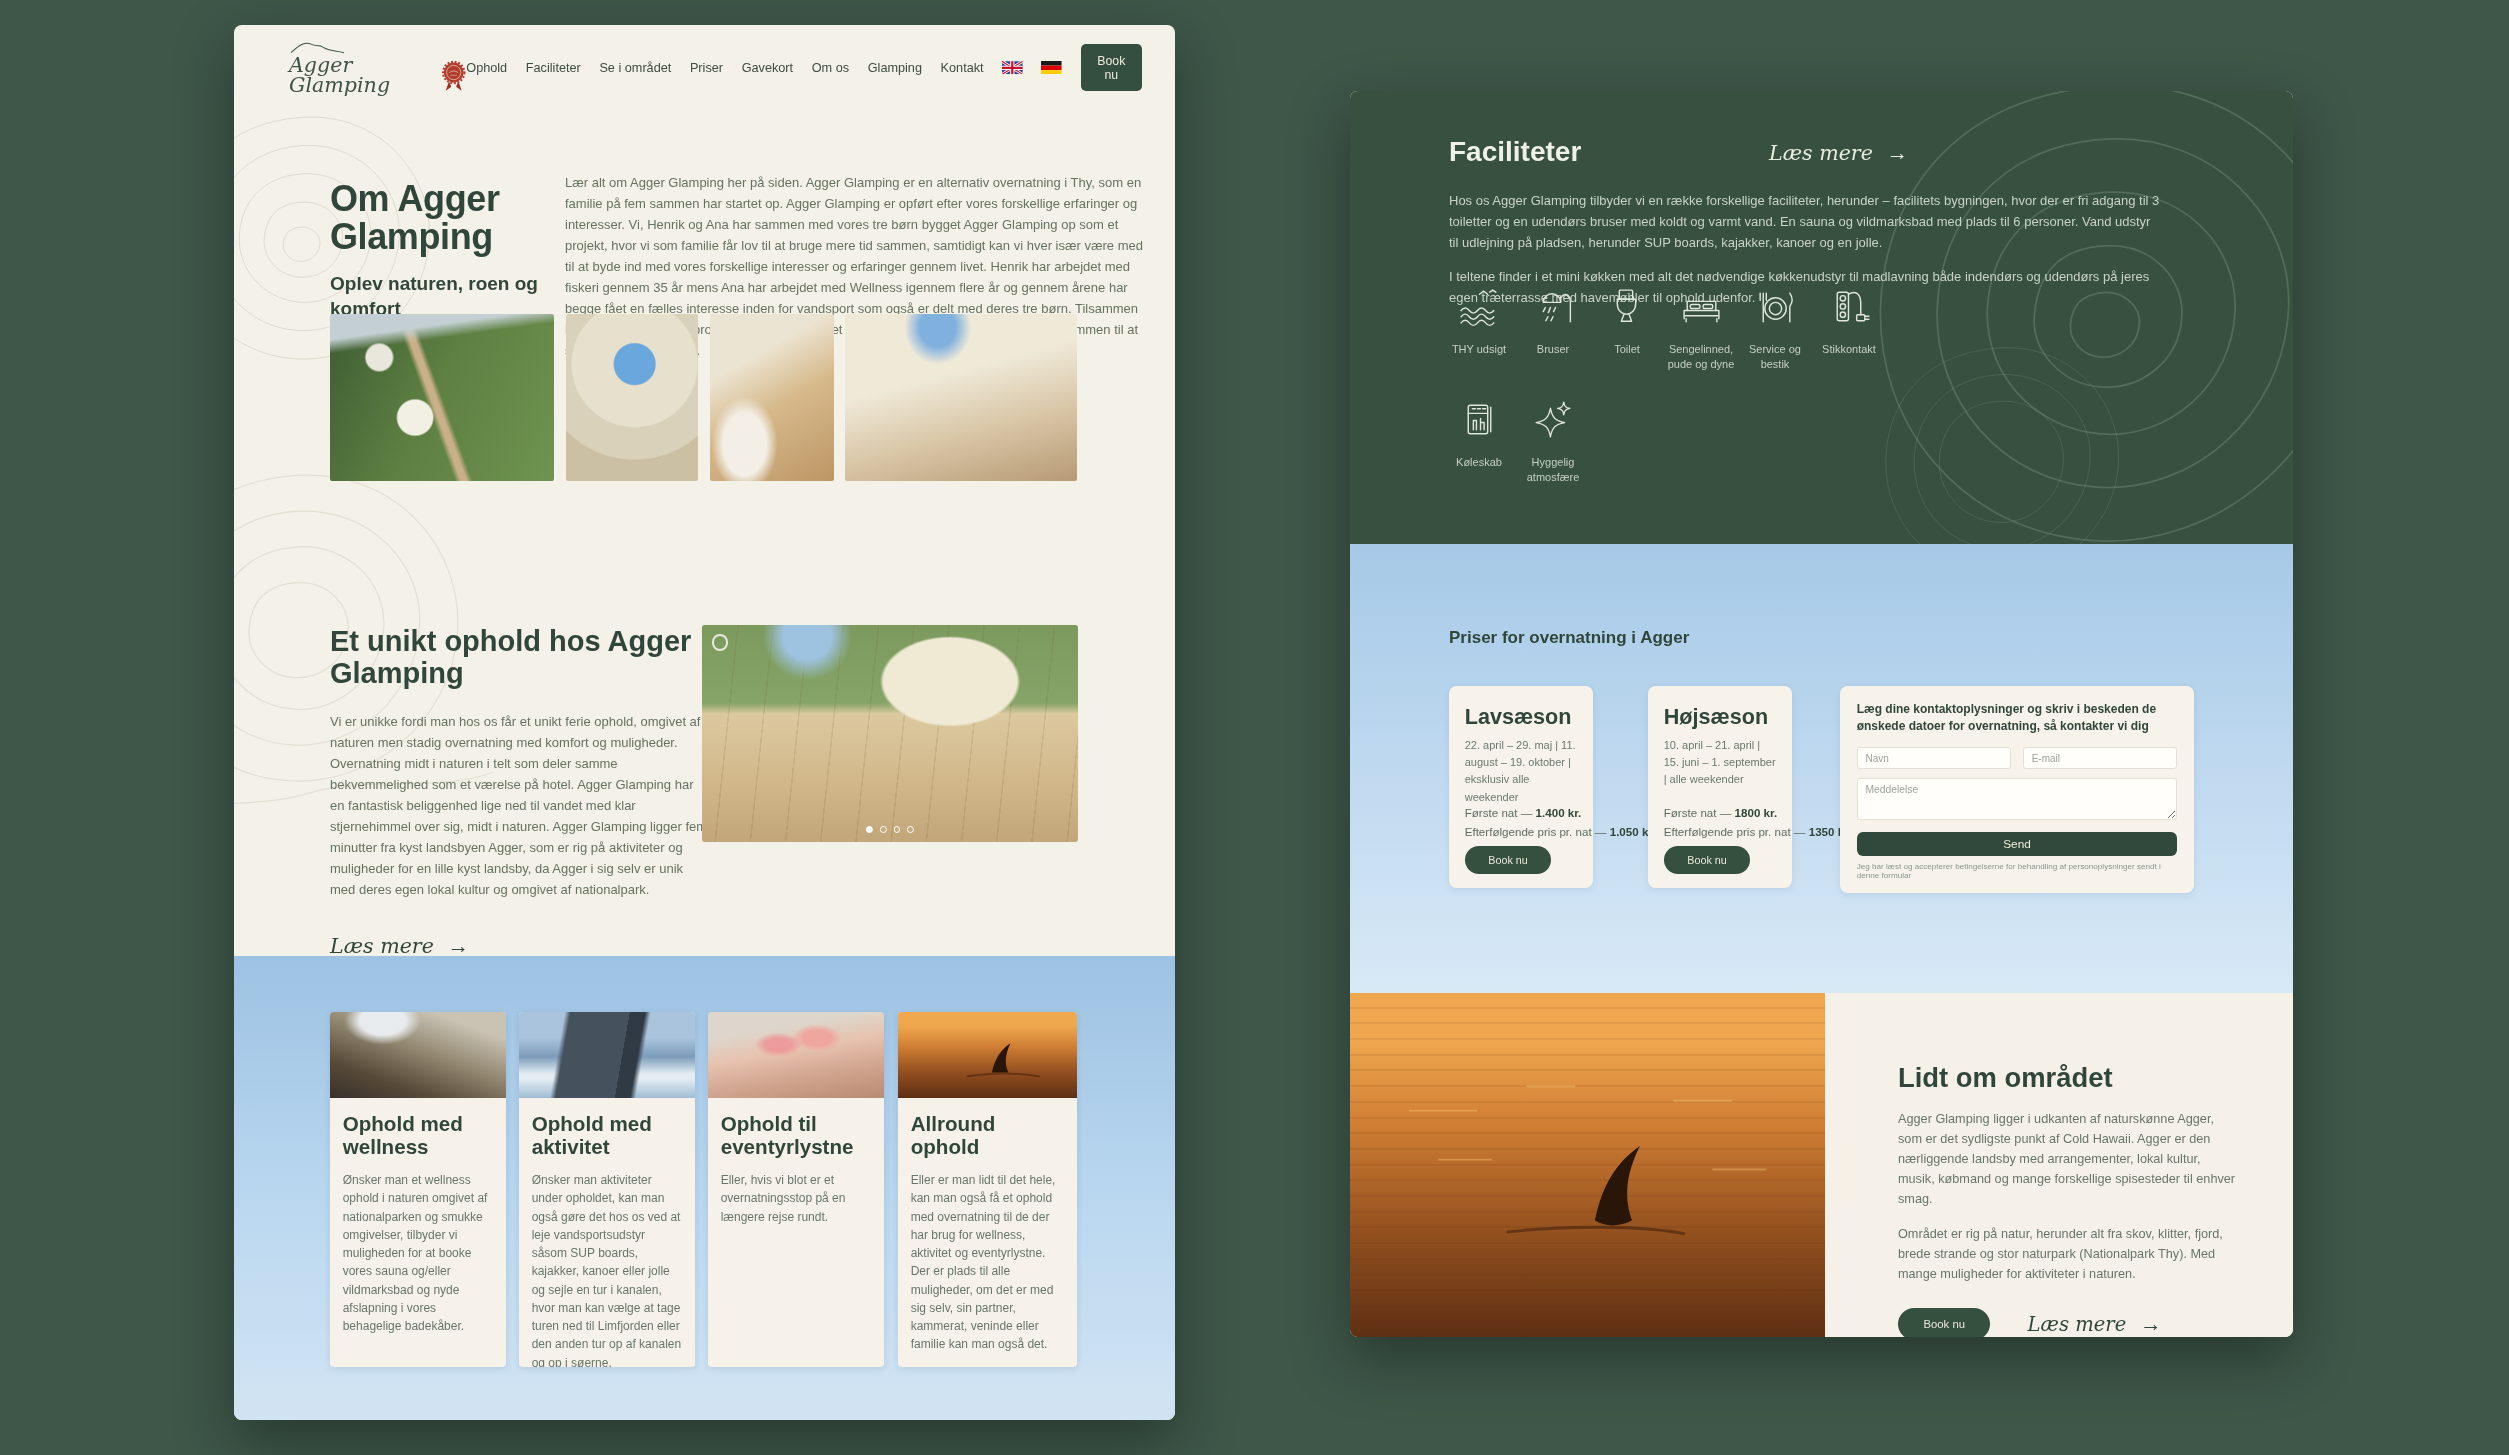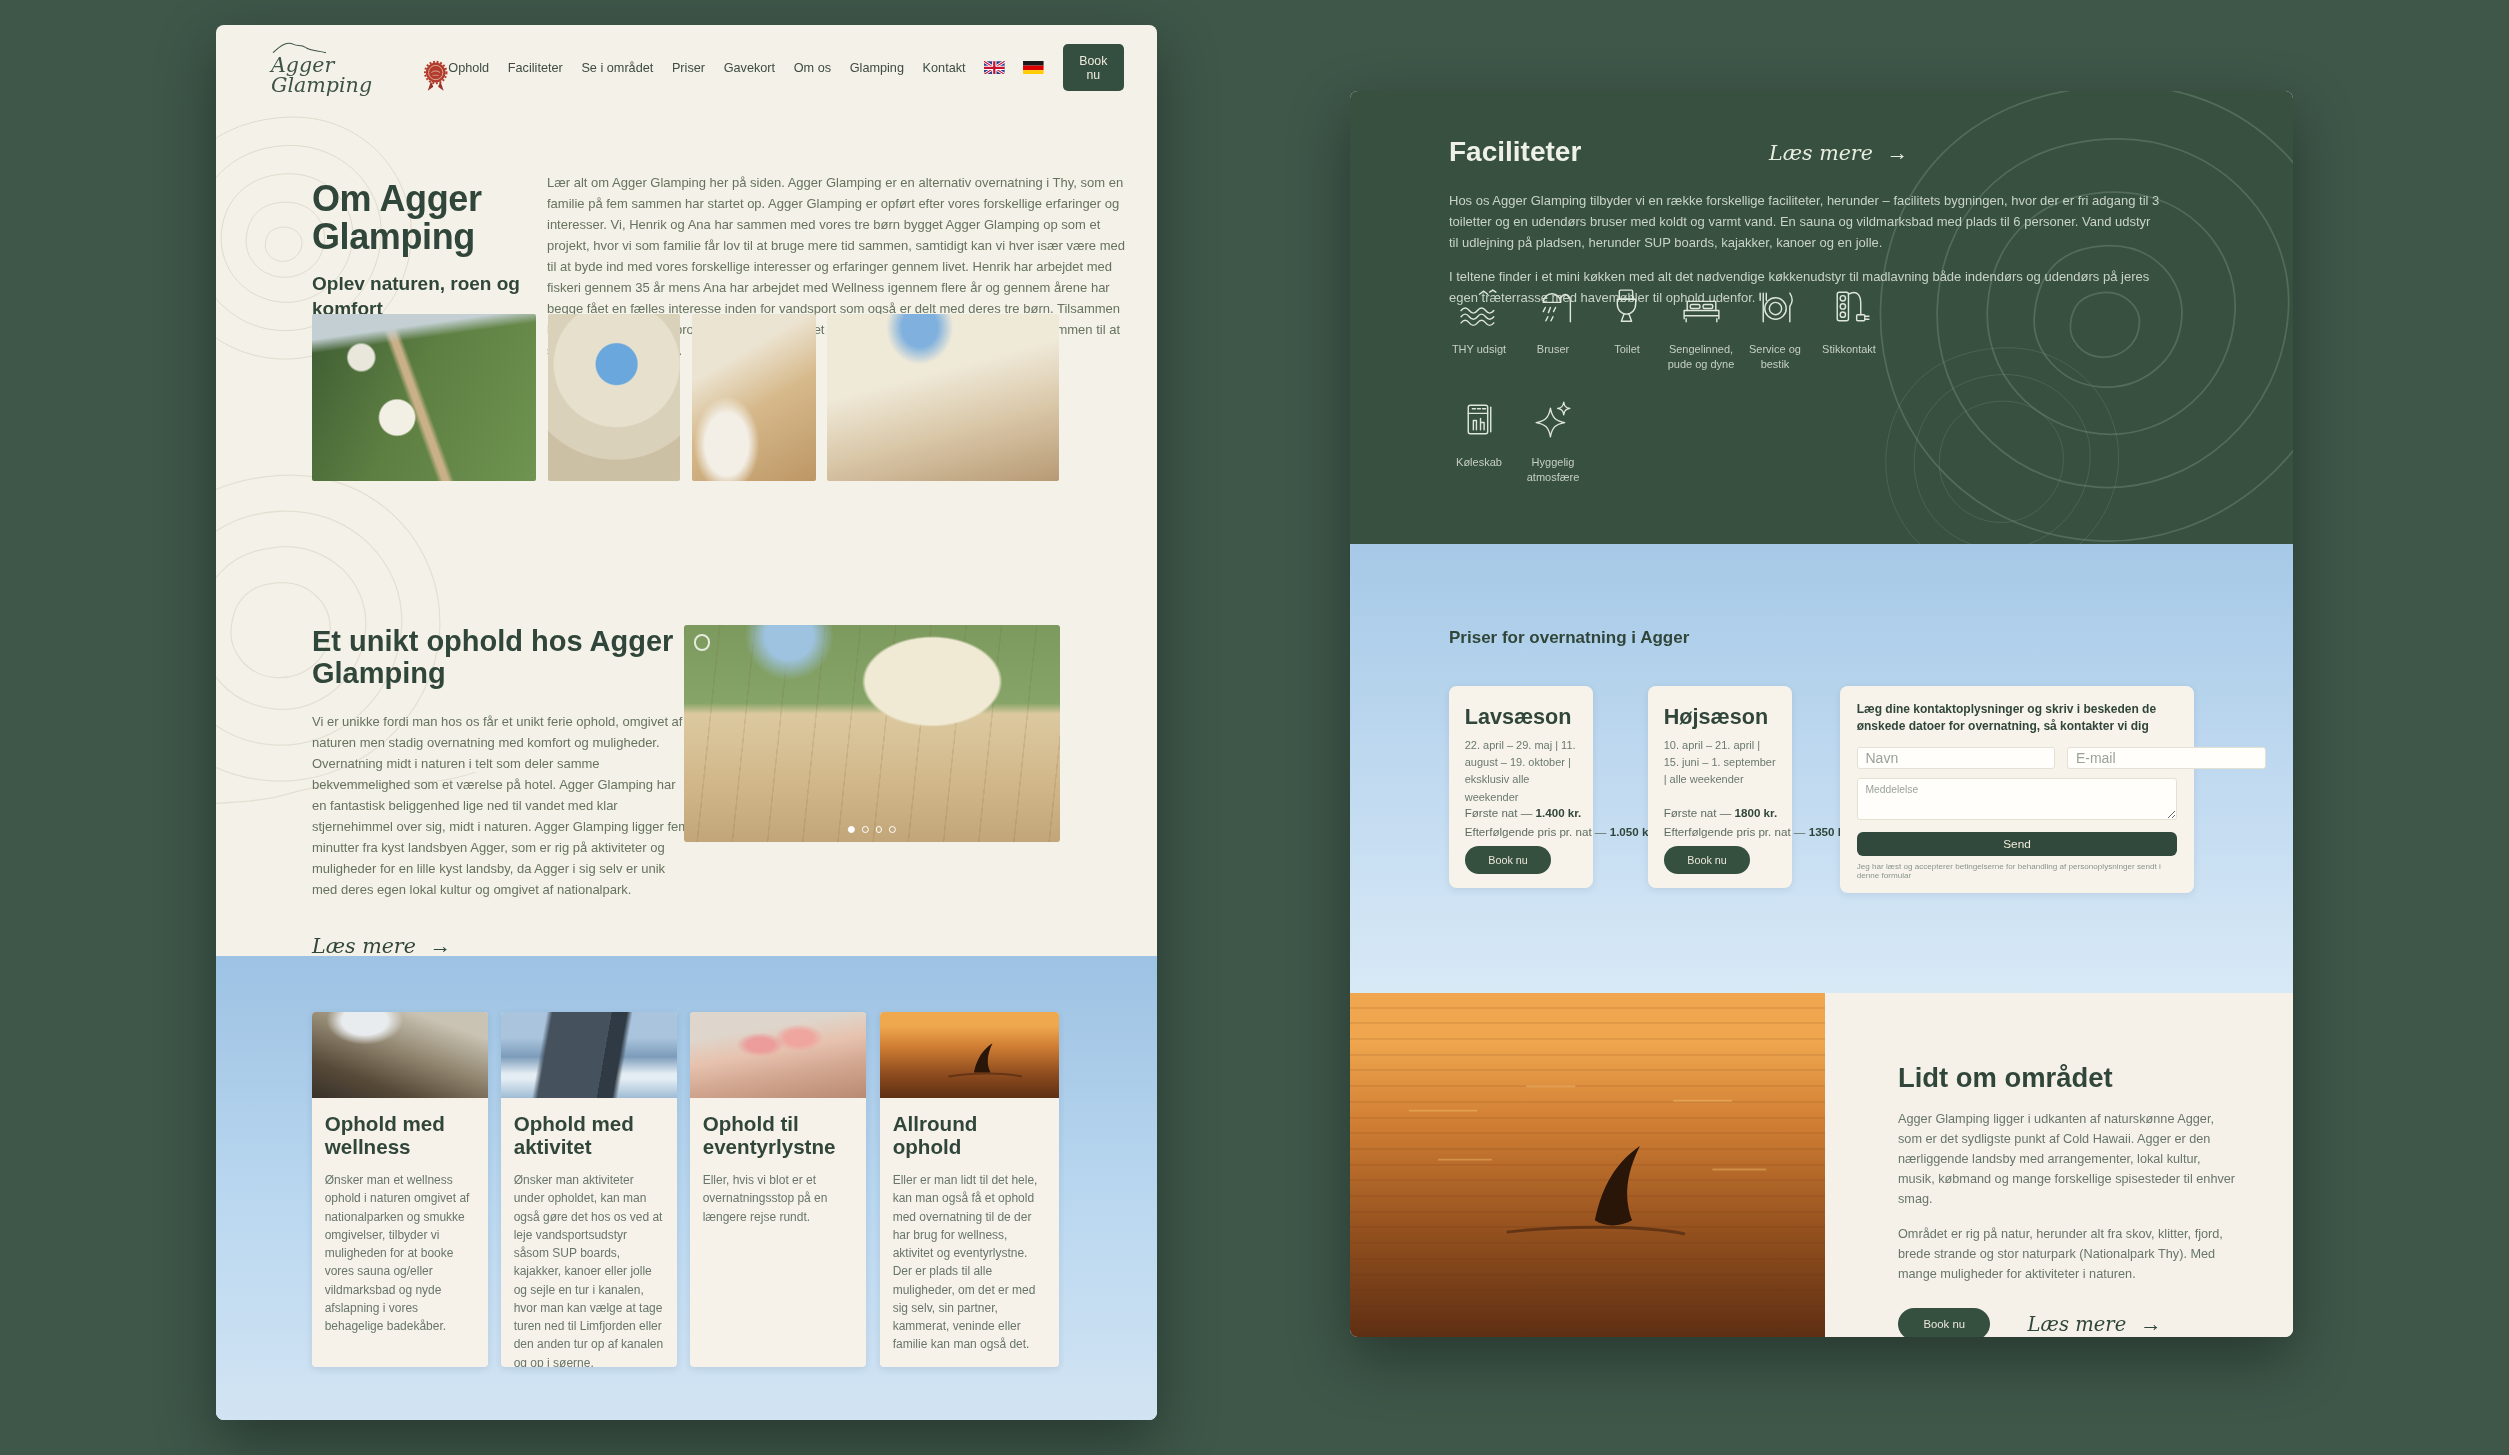--- a/index.html
+++ b/index.html
@@ -1,20 +1,20 @@
 <!DOCTYPE html>
 <html><head>
 <meta charset="utf-8">
 <style>
   * { margin:0; padding:0; box-sizing:border-box; }
   html,body { width:2509px; height:1456px; }
   body { font-family:"Liberation Sans", sans-serif; background:#3E5749; position:relative; overflow:hidden; }
 
   .page { position:absolute; border-radius:7.8px; overflow:hidden; box-shadow:0 21.6px 59px rgba(0,0,0,.35); }
-  #left-page { left:216px; top:24.5px; width:941px; height:1395px; background:#F4F1E8;padding-left:44px; }
+  #left-page { left:234px; top:24.5px; width:941px; height:1395px; background:#F4F1E8;padding-left:44px; }
   #right-page { left:1350px; top:91px; width:943px; height:1246px; background:#F4F1E8; }
 
   .contour { position:absolute; pointer-events:none; }
   .contour-a { left:-98px; top:69px; width:333px; height:333px; color:#CEC9B8; opacity:.55; }
   .contour-b { left:-147px; top:421px; width:421px; height:421px; color:#D4CFBF; opacity:.5; }
   .contour-c { right:-127px; top:-49px; width:627px; height:627px; color:#70897六; }
   .contour-c, .contour-d { color:#6F8875; }
   .contour-c { opacity:.5; }
   .contour-d { right:137px; top:235px; width:314px; height:314px; opacity:.4; }
 
@@ -114,21 +114,21 @@
   .price-card h3 { font-size:21.6px; color:#31463A; }
   .price-dates { margin-top:7.8px; font-size:11px; line-height:1.55; color:#6A796D; }
   .prices { position:absolute; left:15.7px; top:118px; font-size:11.6px; line-height:1.6; color:#5E6D61; white-space:nowrap; }
   .prices strong { color:#31463A; }
   .pill { display:inline-block; background:#35503F; color:#EAE6D9; font-size:10.8px; border:none; border-radius:979px; padding:7.8px 23.5px; cursor:pointer; }
   .price-card .pill { position:absolute; left:15.7px; top:160px; }
 
   .form-card { position:absolute; left:490px; top:142px; width:354px; height:207px; background:#F7F3EA; border-radius:7.8px; padding:14.7px 16.7px; box-shadow:0 2px 7.8px rgba(30,60,90,.1); }
   .form-intro { font-size:12px; font-weight:bold; line-height:1.45; color:#31463A; }
   .form-row { display:flex; gap:11.8px; margin-top:11.8px; }
-  .form-card input { flex:1; height:21.6px; border:1px solid #E3E0D4; background:#FFFEFB; border-radius:2.9px; font-size:14px; padding:0 7.8px; color:#555; font-family:inherit; }
+  .form-card input { flex:1; height:21.6px; border:1px solid #E3E0D4; background:#FFFEFB; border-radius:2.9px; font-size:10px; padding:0 7.8px; color:#555; font-family:inherit; }
   .form-card textarea { width:100%; height:42px; margin-top:8.8px; border:1px solid #E3E0D4; background:#FFFEFB; border-radius:2.9px; font-size:10.3px; padding:4.9px 7.8px; color:#555; font-family:inherit; }
   .form-card input::placeholder, .form-card textarea::placeholder { color:#9AA39A; }
   .btn-send { width:100%; height:23.5px; margin-top:8.8px; background:#31493C; color:#F2ECDB; border:none; border-radius:5.9px; font-size:11.8px; cursor:pointer; }
   .disclaimer { margin-top:6px; font-size:8.1px; color:#8B958B; }
 
   
   .rp-photo { position:absolute; left:0; top:902px; width:475px; height:344px;
     background:
       repeating-linear-gradient(180deg, rgba(0,0,0,0) 0 13.7px, rgba(90,40,10,.10) 13.7px 15.7px),
       linear-gradient(180deg,#EFA64E 0 14%,#D07E33 38%,#96521F 68%,#5E2F13 100%); }

